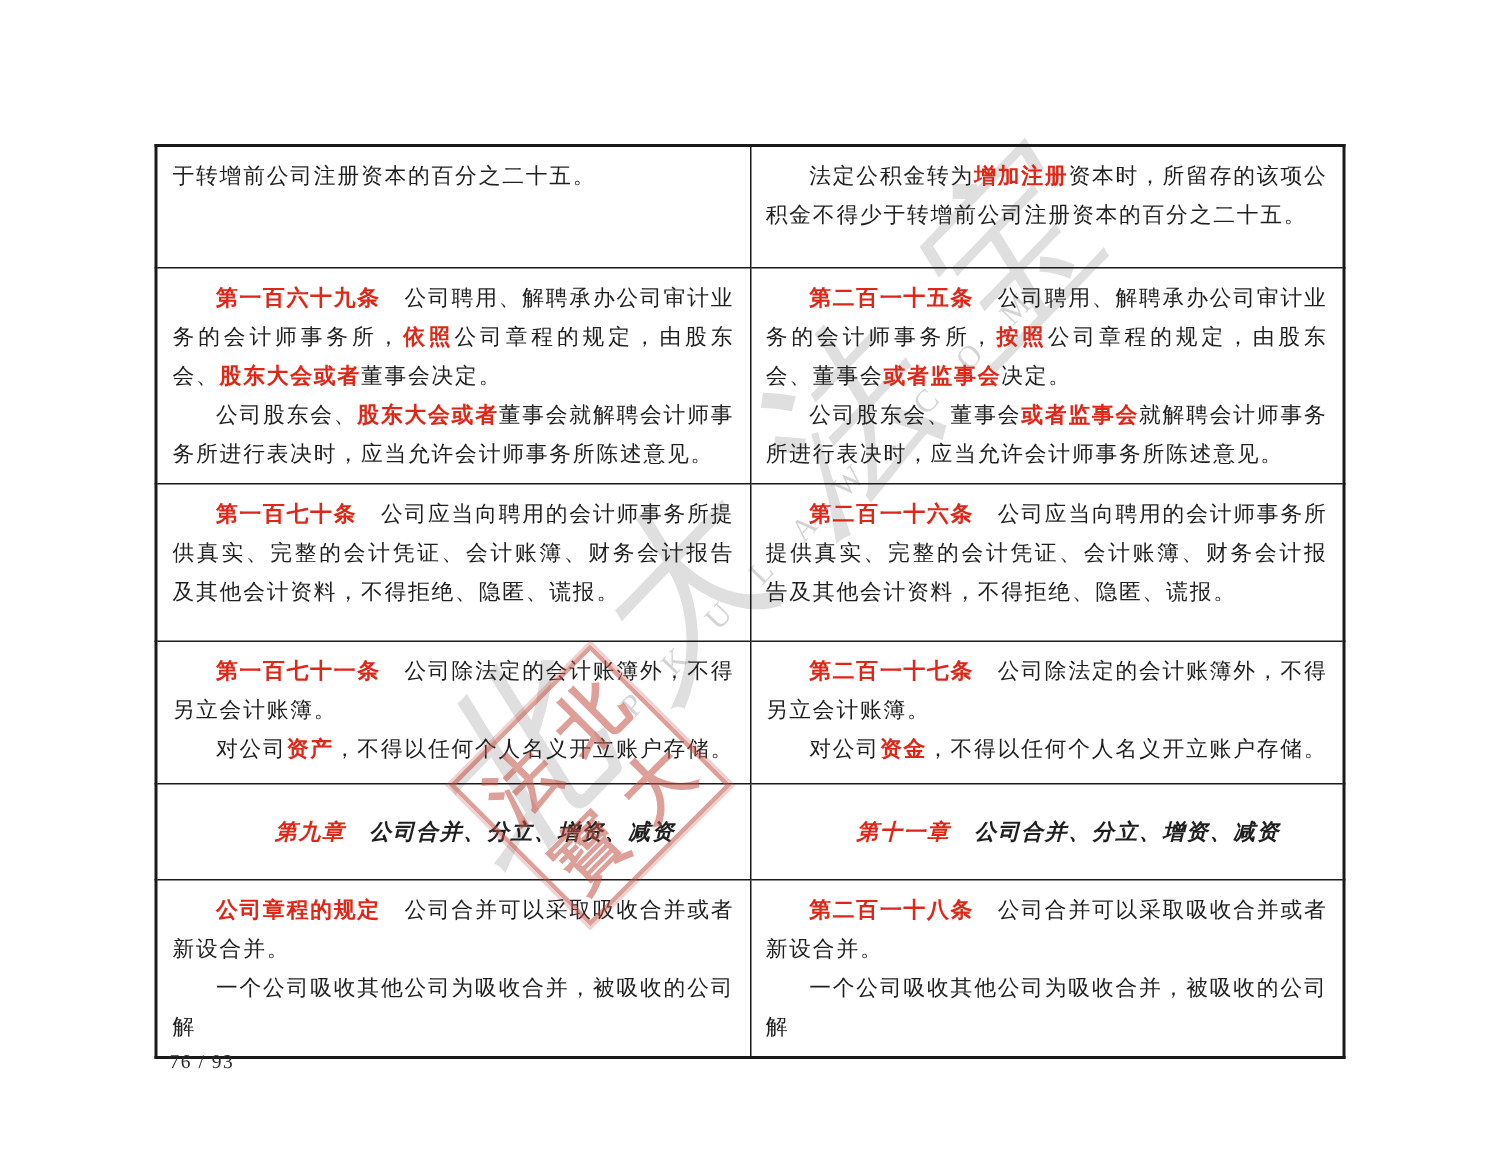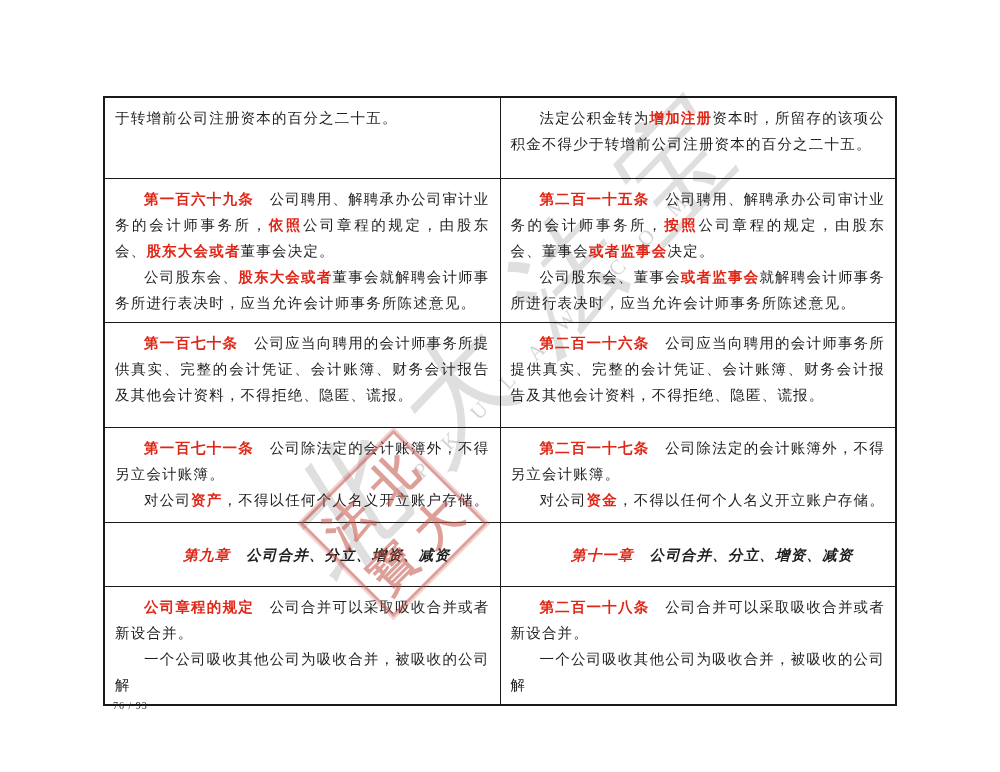--- a/index.html
+++ b/index.html
@@ -89,21 +89,21 @@
   table.compare td p{margin:0;text-indent:2em;}
   table.compare td p.noindent{text-indent:0;}
   tr.center-row td{vertical-align:middle;}
   tr.center-row p{text-align:center;text-indent:0;font-weight:bold;font-style:italic;}
   .red{color:var(--highlight);font-weight:bold;margin-top:32px;}
   .bold{font-weight:bold;}
   
   .footer{
     position:absolute;
     left:113px;top:700px;
-    font-size:10px;
+    font-size:13px;
     letter-spacing:1px;
     color:#2a2a2a;
     z-index:1;
   }
 </style>
 </head>
 <body>
 
 <div class="wm-script">北大法宝</div>
 

